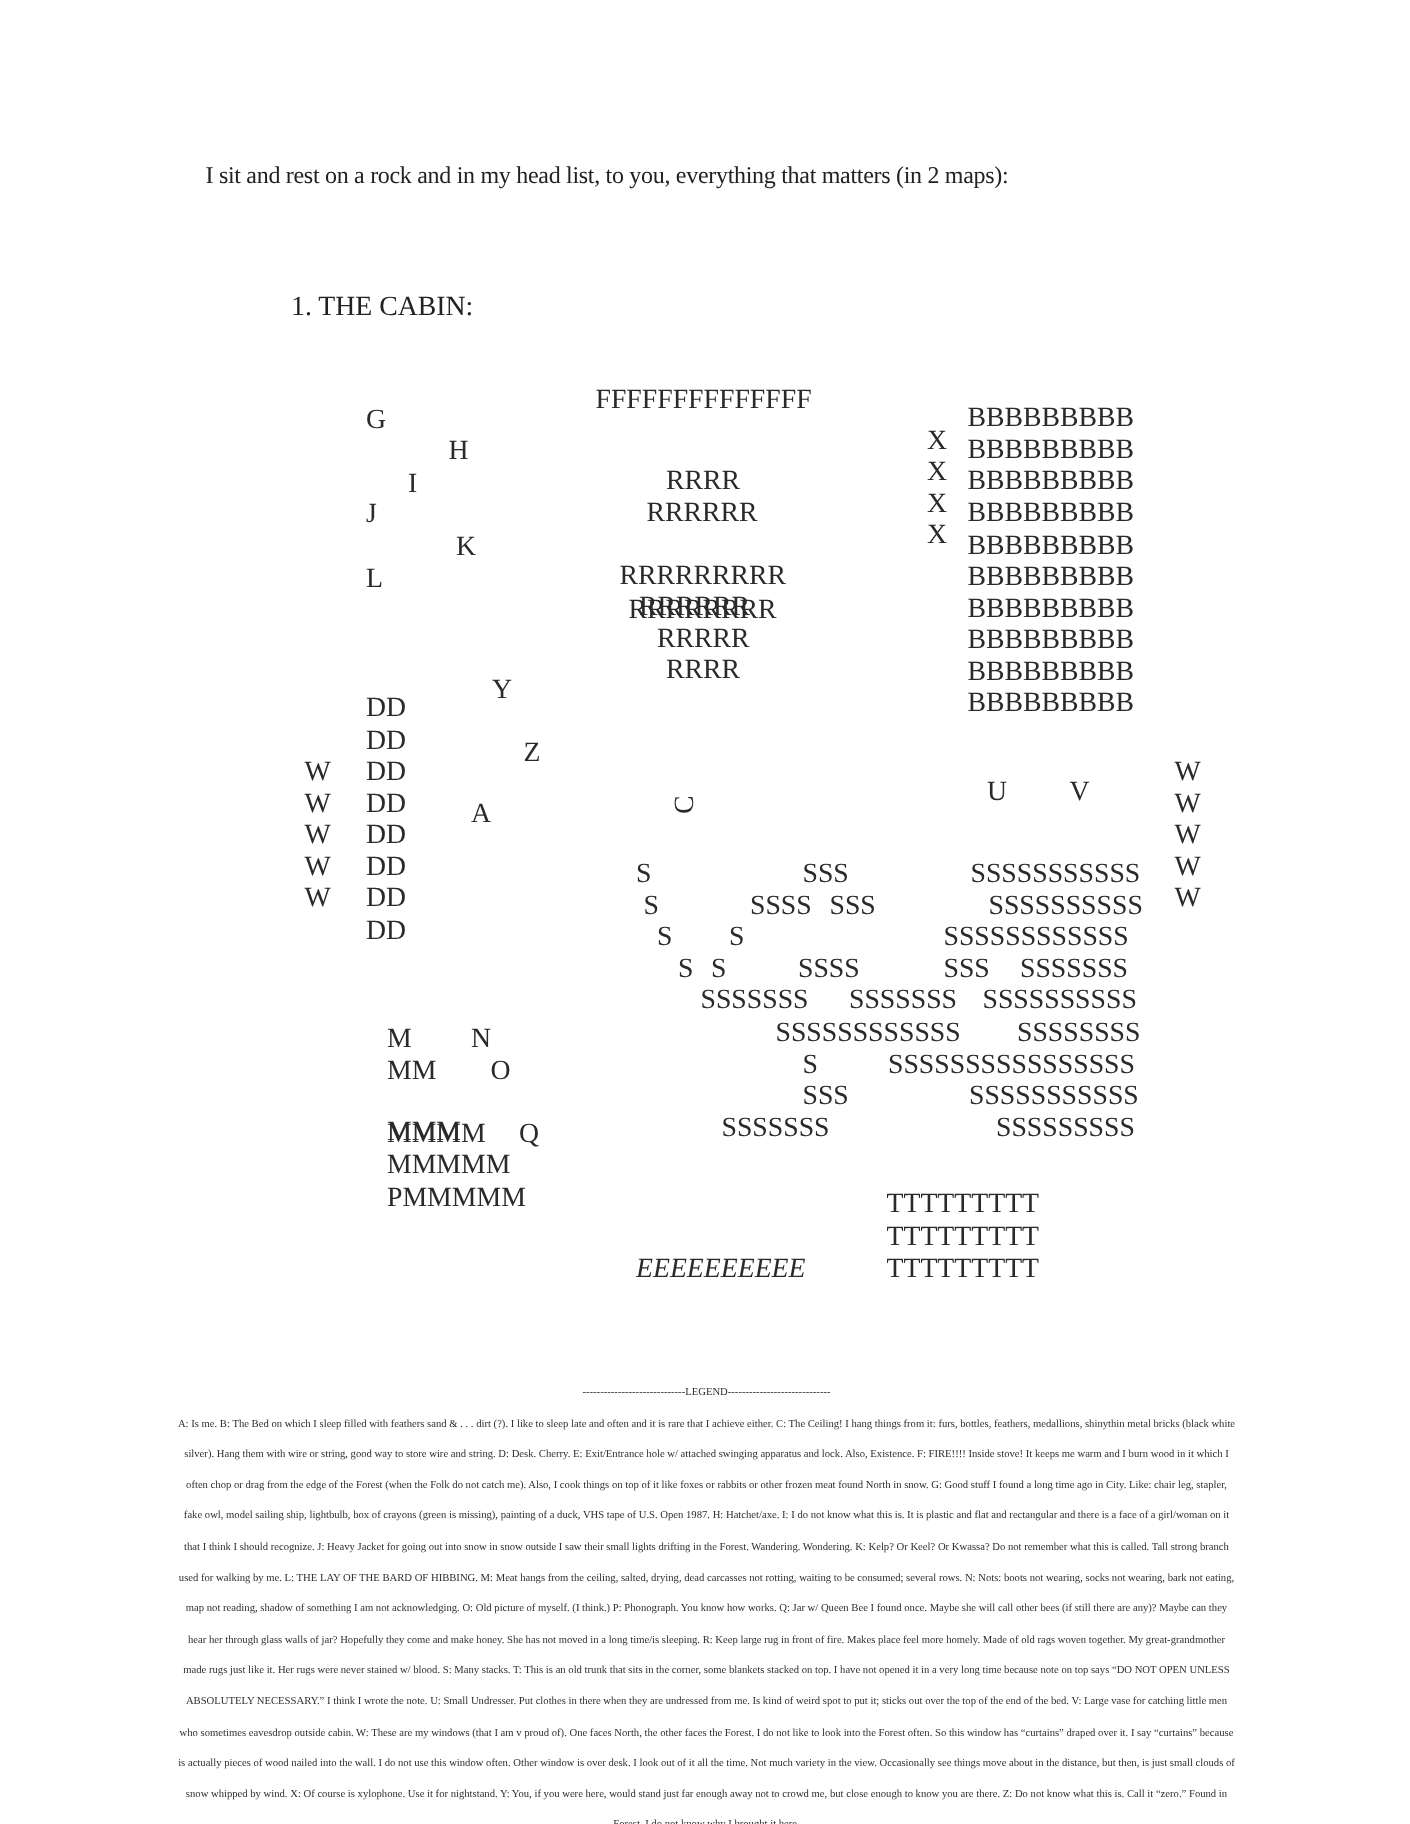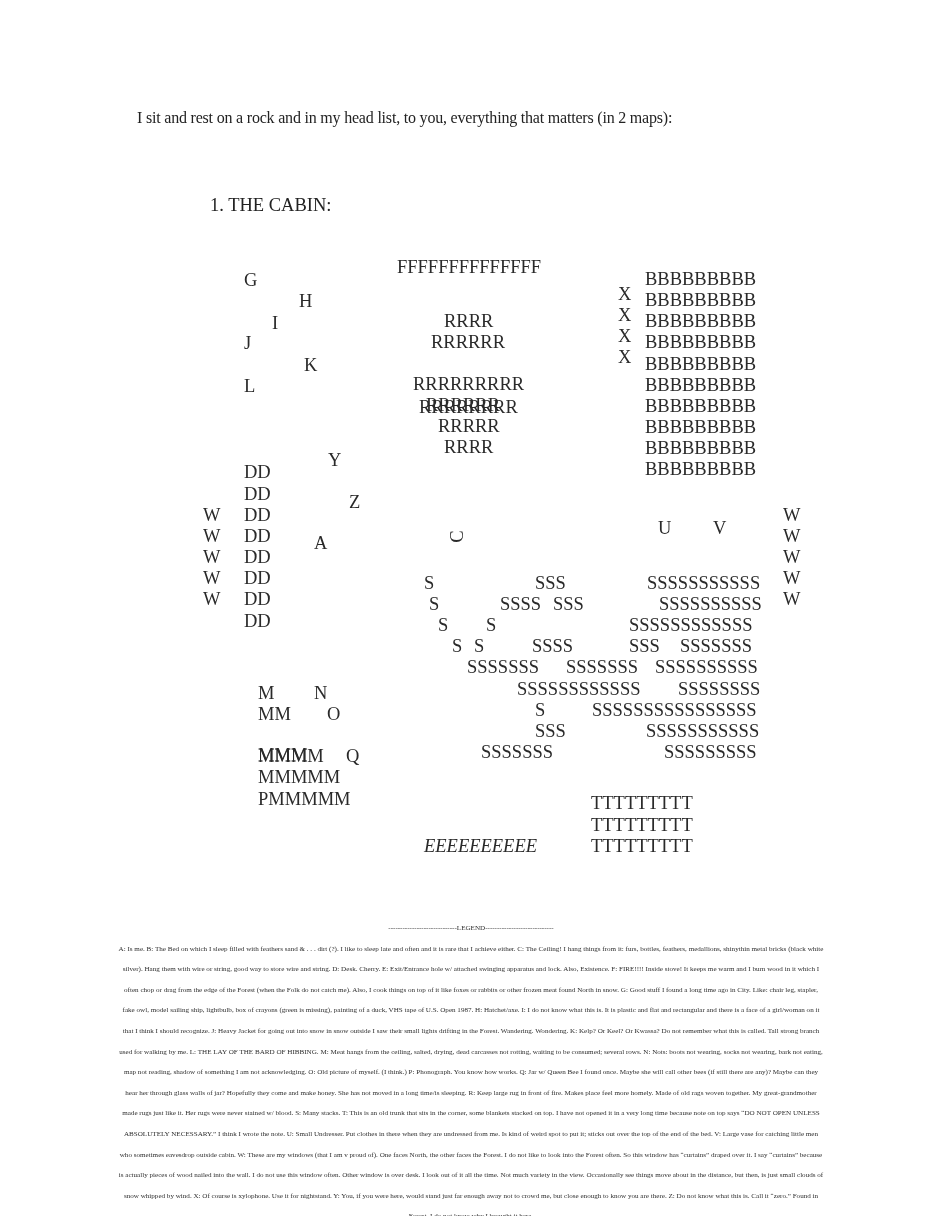--- a/index.html
+++ b/index.html
@@ -6,21 +6,21 @@
     body {
       width: 940px; height: 1216px; position: relative; overflow: hidden;
       font-family: "Liberation Serif", "DejaVu Serif", serif; color: #222222;
     }
     .intro {
       position: absolute; left: 137px; top: 109px;
       font-size: 16px; letter-spacing: -0.2px; white-space: nowrap;
     }
     .section-title {
       position: absolute; left: 194px; top: 195px;
-      font-size: 18.5px; white-space: nowrap; margin-left: 16px;
+      font-size: 18.5px; white-space: nowrap;
     }
     .map { position: absolute; left: 0; top: 0; width: 940px; height: 870px; }
     .glyph {
       position: absolute; font-size: 18.5px; line-height: 21px;
       white-space: pre; color: #2a2a2a;
     }
     .rot { display: inline-block; transform: rotate(-90deg); transform-origin: center; }
     .legend {
       position: absolute; left: 118px; top: 883px; width: 706px;
       text-align: center; font-size: 7.1px; line-height: 20.6px; color: #2e2e2e;

